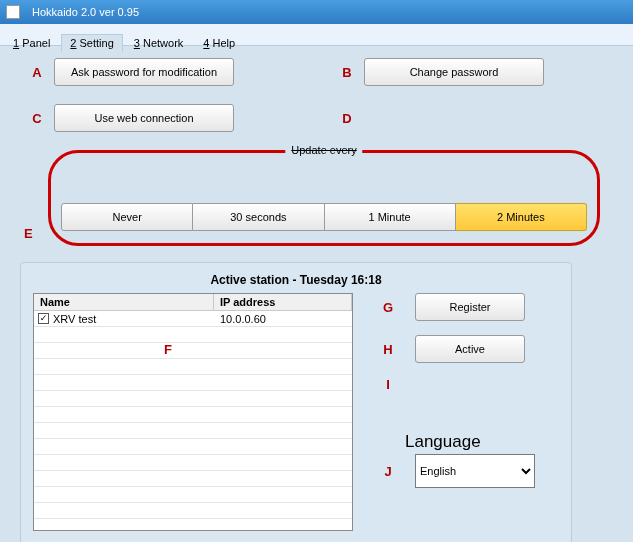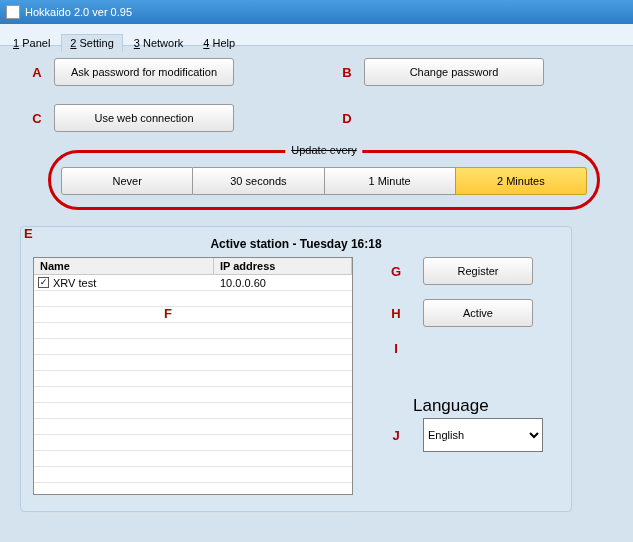--- a/index.html
+++ b/index.html
@@ -14,21 +14,21 @@
   }
   .titlebar {
     background: linear-gradient(#4a9de0, #2d7cc5);
     color: #fff;
     height: 24px;
     line-height: 24px;
     padding-left: 6px;
     font-size: 11px;
     display: flex;
     align-items: center;
-    gap: 5px;
+    gap: 12px;
   }
   .titlebar-icon {
     width: 14px; height: 14px;
     background: #fff;
     border: 1px solid #999;
     display: inline-block;
   }
   .menubar {
     background: #eaf3fb;
     border-bottom: 1px solid #b8cde0;
@@ -95,21 +95,21 @@
     position: absolute;
     top: -9px;
     left: 50%;
     transform: translateX(-50%);
     background: #d5e3ef;
     padding: 0 6px;
     font-size: 11px;
     color: #000;
     text-decoration: line-through;
   }
-  .seg-row { display: flex; gap: 0; }
+  .seg-row { display: flex; gap: 0; margin-top: 36px; }
   .seg {
     flex: 1;
     background: linear-gradient(#ffffff, #e6e6e6);
     border: 1px solid #9a9a9a;
     height: 28px;
     line-height: 26px;
     text-align: center;
     cursor: pointer;
     font-size: 11px;
   }
@@ -123,21 +123,21 @@
     border-radius: 4px;
     width: 552px;
     padding: 10px 12px 16px 12px;
   }
   .panel-title {
     text-align: center;
     font-weight: bold;
     font-size: 12px;
     margin-bottom: 6px;
   }
-  .panel-body { display: flex; gap: 26px; justify-content: space-between; }
+  .panel-body { display: flex; gap: 18px; justify-content: space-between; }
   .grid {
     background: #fff;
     border: 1px solid #8a8a8a;
     width: 320px;
     height: 238px;
     font-size: 11px;
     position: relative;
   }
   .grid-header {
     display: flex;

